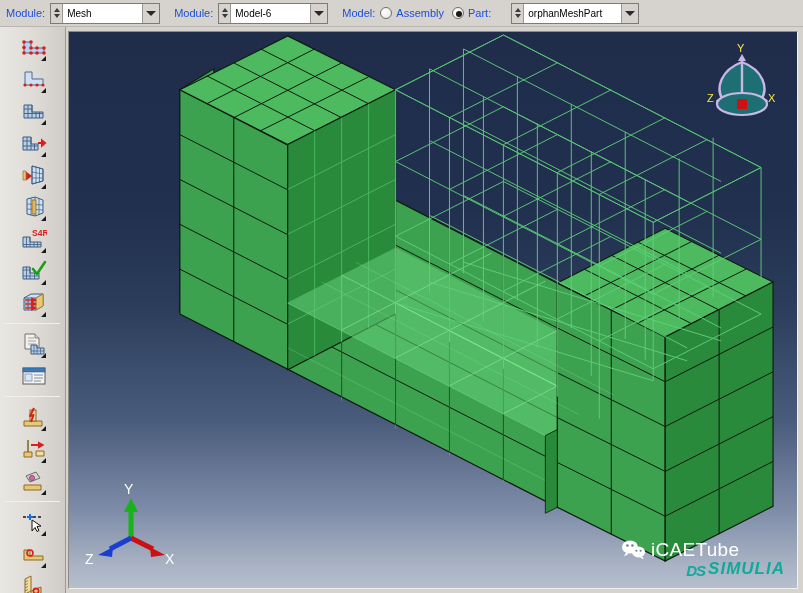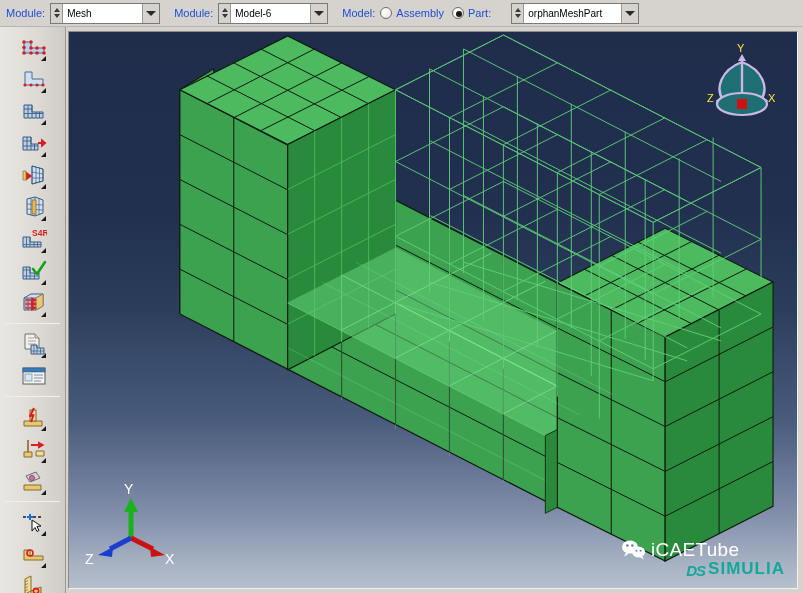--- a/index.html
+++ b/index.html
@@ -119,21 +119,21 @@
     display:flex; flex-direction:column; justify-content:center;
     pointer-events:none;
   }
   .wm-row1 { display:flex; align-items:center; gap:4px; }
   .wm-text {
     font-size: 19px; color:#ffffff; letter-spacing:0.3px;
     font-family:"Liberation Sans", sans-serif;
   }
   .wm-row2 { display:flex; align-items:flex-end; justify-content:flex-end; gap:3px; padding-right:4px; margin-top:-2px;}
   .wm-ds { font-size:15px; color:#12a89a; font-style:italic; font-weight:bold; letter-spacing:-1px;}
-  .wm-sim { font-size:17px; color:#12a89a; font-weight:bold; letter-spacing:1px; }
+  .wm-sim { font-size:17px; color:#12a89a; font-weight:bold; letter-spacing:1px;font-style:italic; }
 </style>
 </head>
 <body>
 
 <div id="app">
 
   <div id="context-bar">
 
     <span class="ctx-label">Module:</span>
     <div class="combo" id="combo-module">

